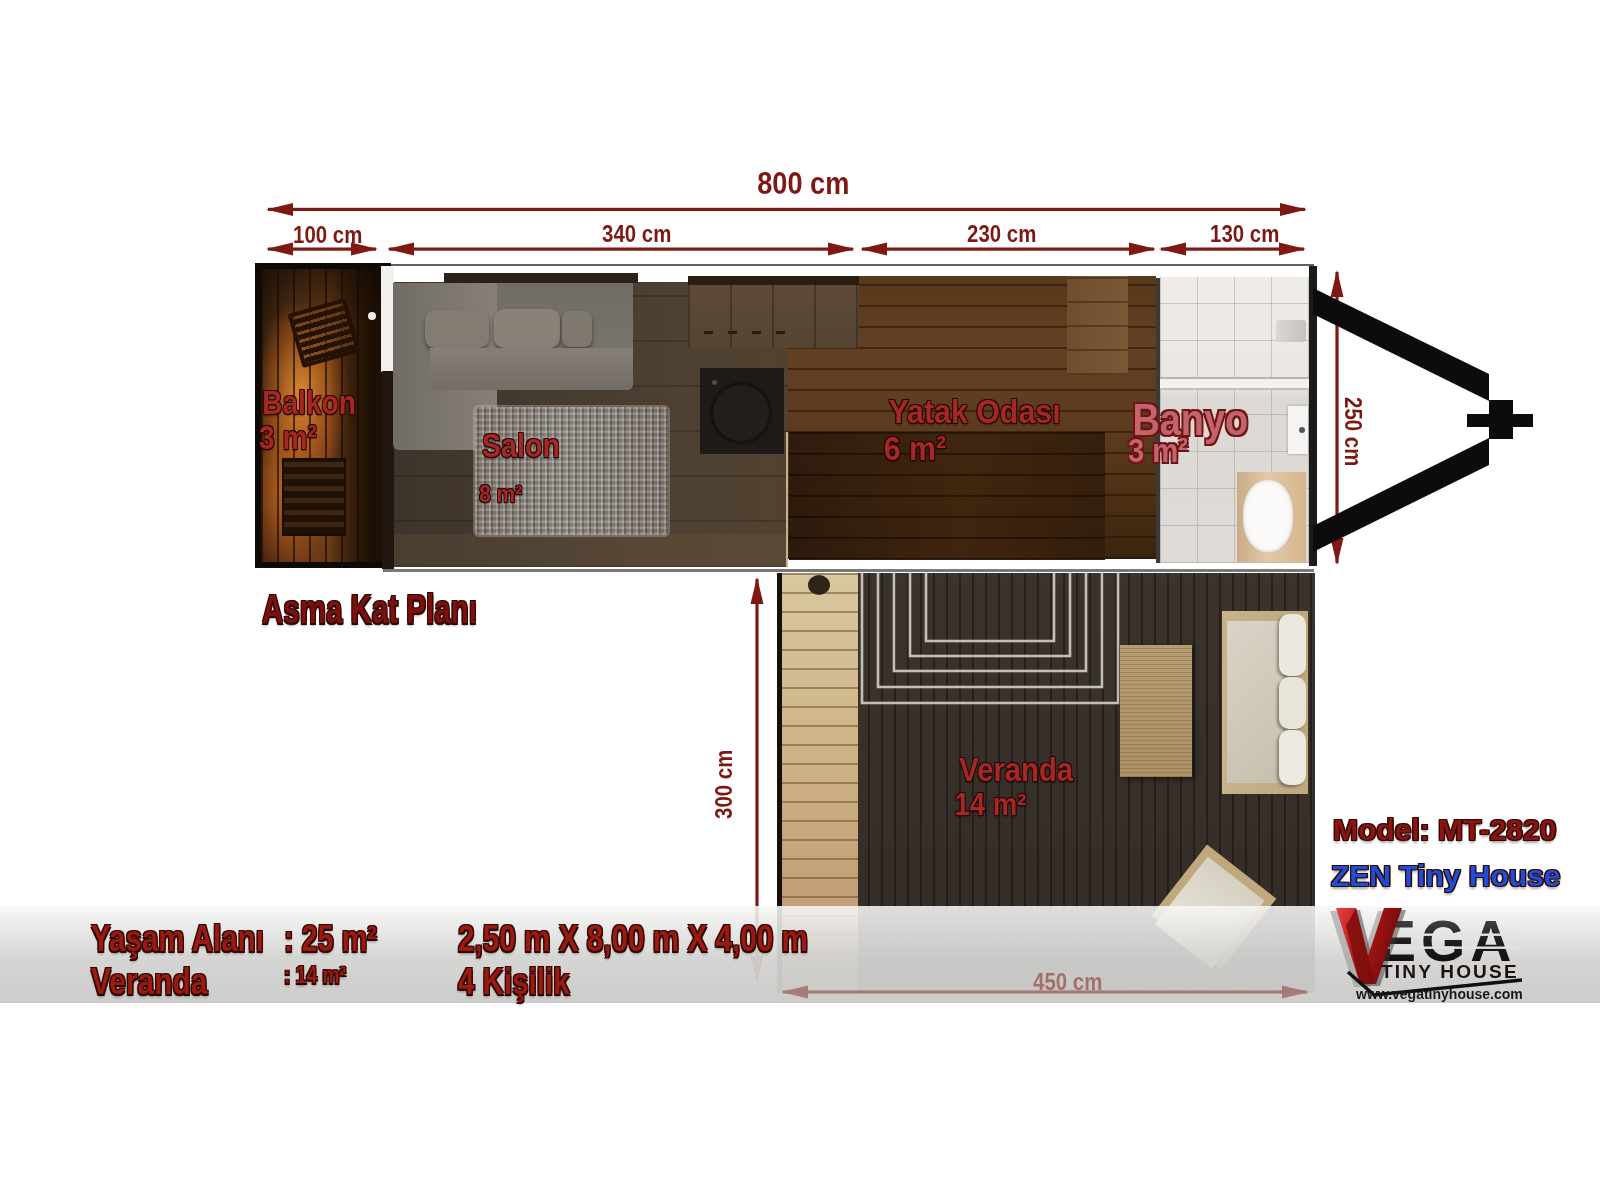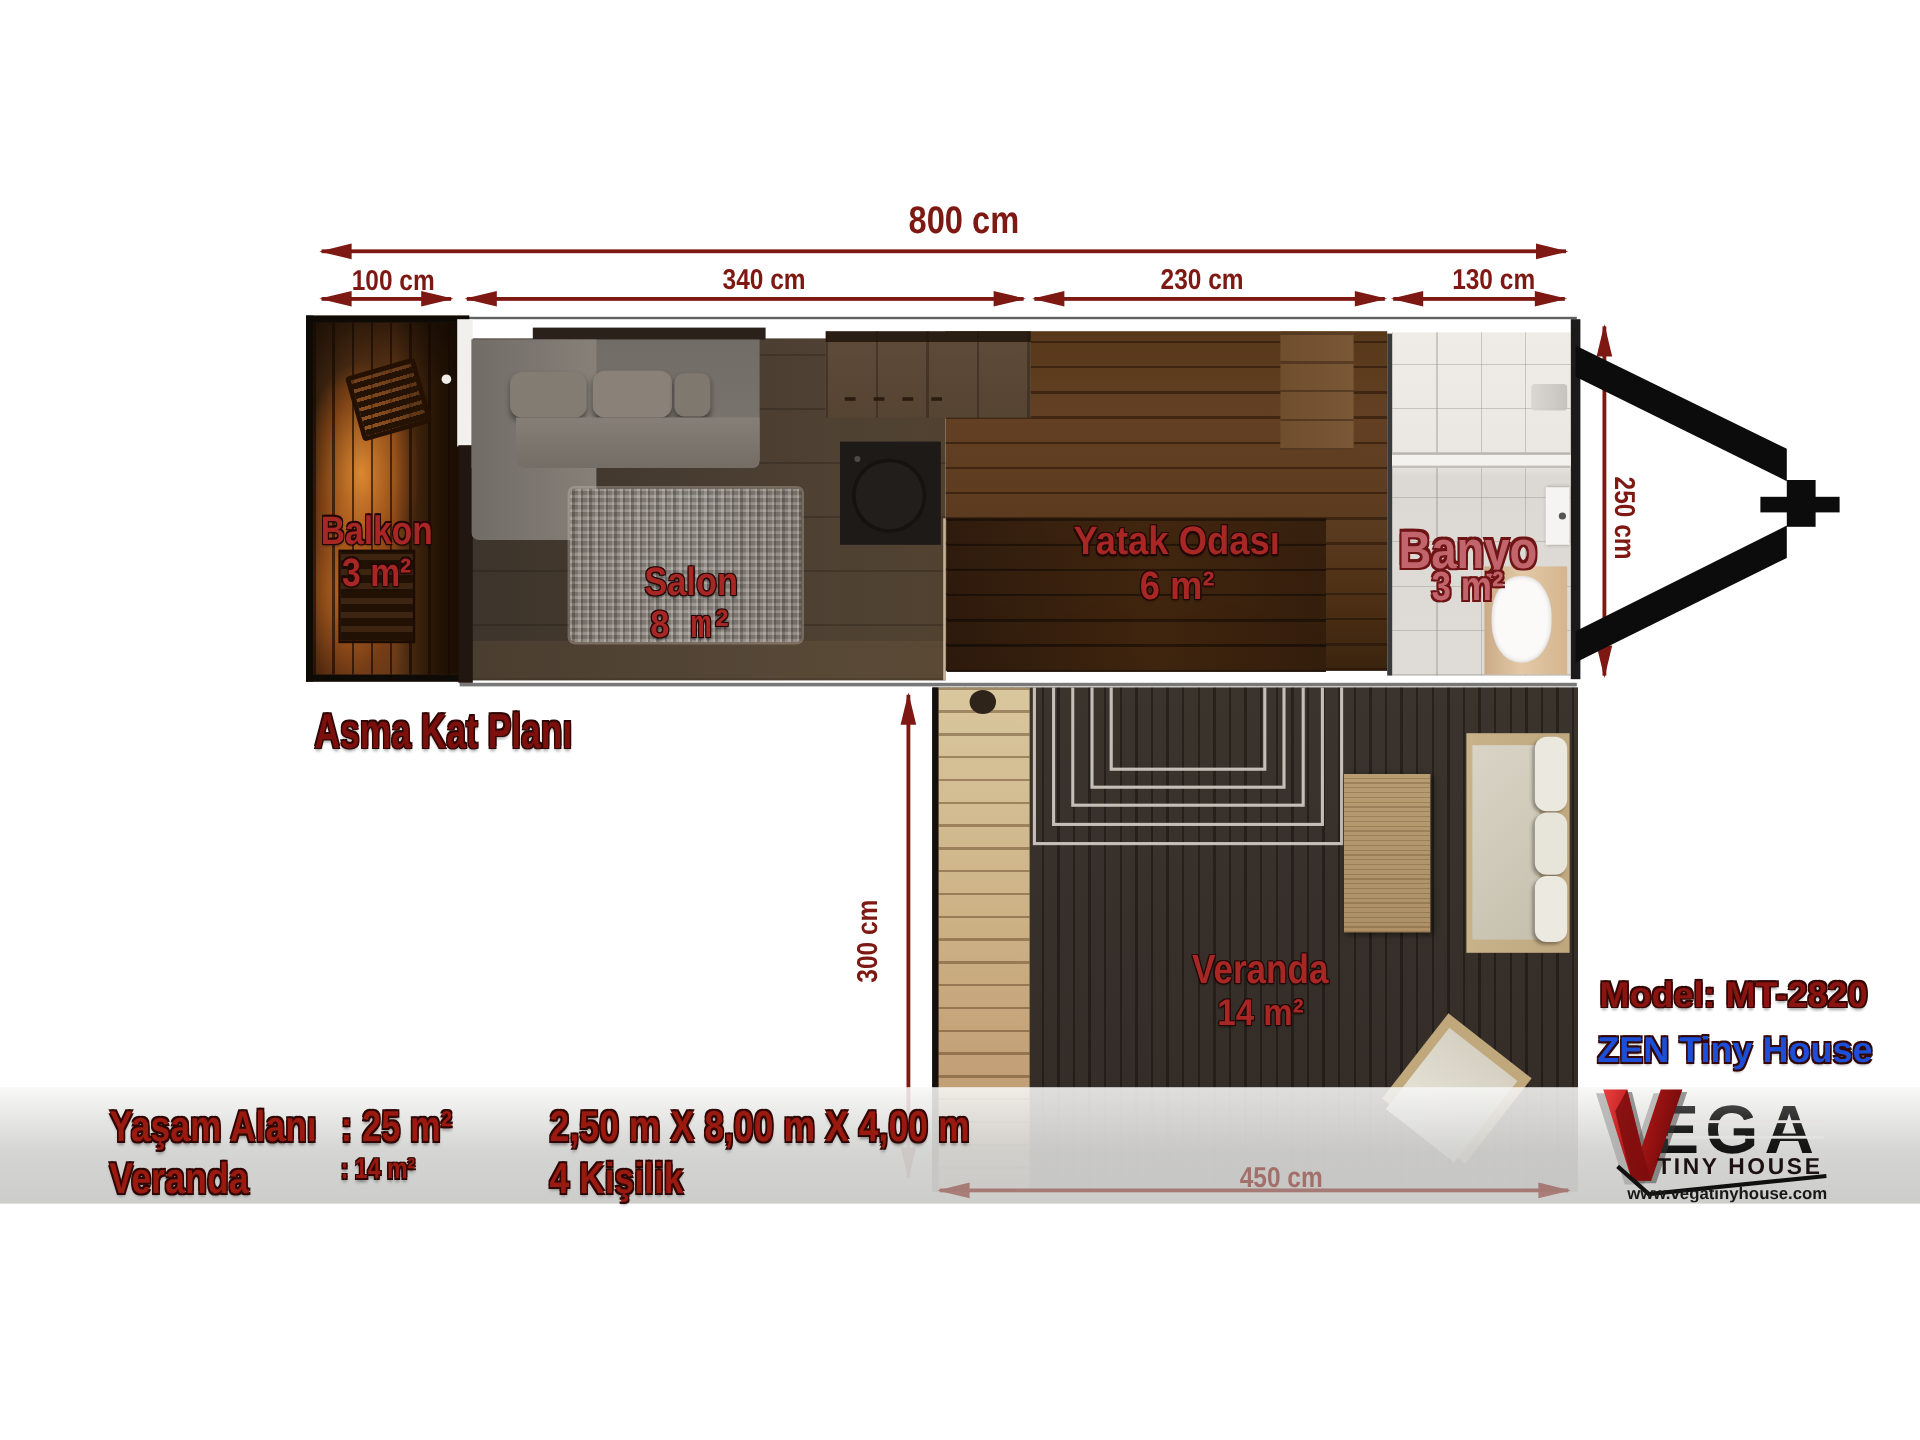--- a/index.html
+++ b/index.html
@@ -1,21 +1,21 @@
 <!DOCTYPE html>
 <html><head>
 <meta charset="utf-8">
 <style>
   html,body{margin:0;padding:0;background:#fff;}
   #page{position:relative;width:1600px;height:1200px;background:#ffffff;overflow:hidden;
         font-family:"Liberation Sans",sans-serif;}
   .abs{position:absolute;}
   .red{color:#9a1a10;font-weight:bold;text-shadow:-1.5px -1.5px 0 #2e0604,1.5px -1.5px 0 #2e0604,-1.5px 1.5px 0 #2e0604,1.5px 1.5px 0 #2e0604,0 3px 3px rgba(0,0,0,0.4);}
-  .lbl{position:absolute;font-weight:bold;color:#a62724;text-align:center;white-space:nowrap;
-       text-shadow:-1px -1px 0 #230606,1px -1px 0 #230606,-1px 1px 0 #230606,1px 1px 0 #230606, 0 2px 2px rgba(0,0,0,.45);margin-top:39px;}
+  .lbl{position:absolute;font-weight:bold;color:#a62724;white-space:nowrap;
+       text-shadow:-1px -1px 0 #230606,1px -1px 0 #230606,-1px 1px 0 #230606,1px 1px 0 #230606, 0 2px 2px rgba(0,0,0,.45);}
   .lbl>span{display:inline-block;}
   .dimtxt{position:absolute;font-weight:bold;color:#7d1812;white-space:nowrap;text-align:center;}
   .dimtxt>span{display:inline-block;transform:scaleX(0.85);}
 </style>
 </head>
 <body>
 <div id="page">
 
 <svg class="abs" style="left:0;top:0" width="1600" height="1200" viewBox="0 0 1600 1200">
   <g fill="#7d1812" stroke="none">
@@ -149,21 +149,21 @@
 <div class="abs" style="left:430px;top:348px;width:203px;height:42px;background:linear-gradient(180deg,#867f77,#746d65);border-radius:0 0 8px 8px;"></div>
 
 <div class="abs" style="left:475px;top:407px;width:193px;height:128px;border-radius:4px;
   background:
    repeating-linear-gradient(90deg, rgba(255,255,255,0.18) 0 2px, rgba(20,15,10,0.22) 2px 4px, rgba(0,0,0,0) 4px 7px),
    repeating-linear-gradient(0deg, rgba(255,255,255,0.10) 0 2px, rgba(20,15,10,0.16) 3px 6px),
    linear-gradient(90deg,#8a8279,#96908a 50%,#867e76);
   box-shadow:0 0 0 2px rgba(200,193,183,0.35);"></div>
 
 <div class="lbl" style="left:476px;top:427px;width:200px;font-size:33px;"><span style="transform:scaleX(0.87);">Salon</span></div>
-<div class="lbl" style="left:476px;top:465px;width:200px;font-size:33px;font-family:Liberation Mono, monospace;"><span style="transform:scaleX(0.87);">8 m²</span></div>
+<div class="lbl" style="left:476px;top:480px;width:200px;font-size:24px;"><span style="transform:scaleX(0.87);">8 m²</span></div>
 
 <div class="abs" style="left:1156px;top:278px;width:4px;height:285px;background:#3a3a3a;"></div>
 
 <div class="abs" style="left:1160px;top:277px;width:149px;height:286px;
   background:
    repeating-linear-gradient(90deg, rgba(150,145,140,0.42) 0 1px, rgba(0,0,0,0) 1px 37px),
    repeating-linear-gradient(0deg, rgba(150,145,140,0.42) 0 1px, rgba(0,0,0,0) 1px 37px),
    linear-gradient(180deg,#efece8 0%,#eae6e2 38%,#dcd8d4 42%,#dfdbd7 100%);"></div>
 
 <div class="abs" style="left:1160px;top:377px;width:149px;height:9px;background:#f4f2ef;border-top:2px solid #b8b4b0;border-bottom:2px solid #c2beba;"></div>

